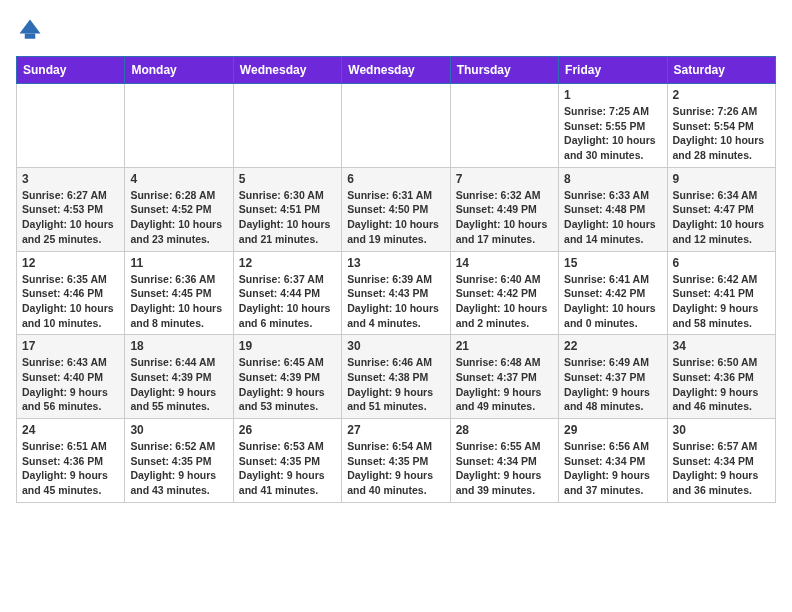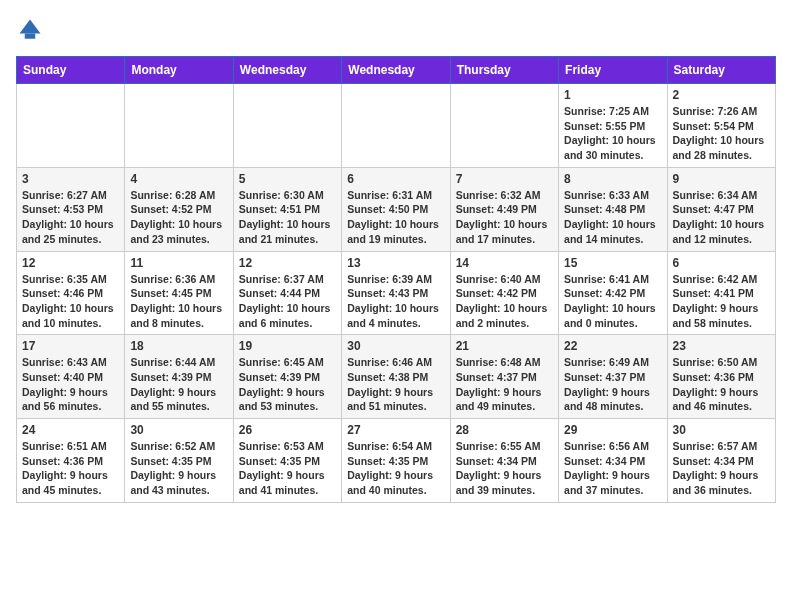--- a/index.html
+++ b/index.html
@@ -209,21 +209,21 @@
         </td>
         <td>
           <span class="day-num">21</span>
           <div class="day-info">Sunrise: 6:48 AM<br>Sunset: 4:37 PM<br>Daylight: 9 hours and 49 minutes.</div>
         </td>
         <td>
           <span class="day-num">22</span>
           <div class="day-info">Sunrise: 6:49 AM<br>Sunset: 4:37 PM<br>Daylight: 9 hours and 48 minutes.</div>
         </td>
         <td>
-          <span class="day-num">23</span>
+          <span class="day-num">34</span>
           <div class="day-info">Sunrise: 6:50 AM<br>Sunset: 4:36 PM<br>Daylight: 9 hours and 46 minutes.</div>
         </td>
       </tr>
       <tr>
         <td>
           <span class="day-num">24</span>
           <div class="day-info">Sunrise: 6:51 AM<br>Sunset: 4:36 PM<br>Daylight: 9 hours and 45 minutes.</div>
         </td>
         <td>
           <span class="day-num">30</span>

